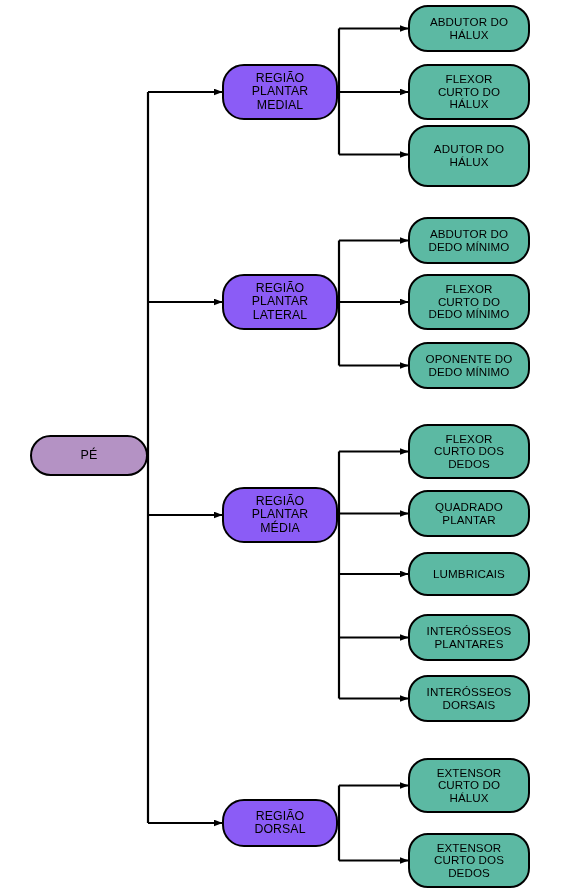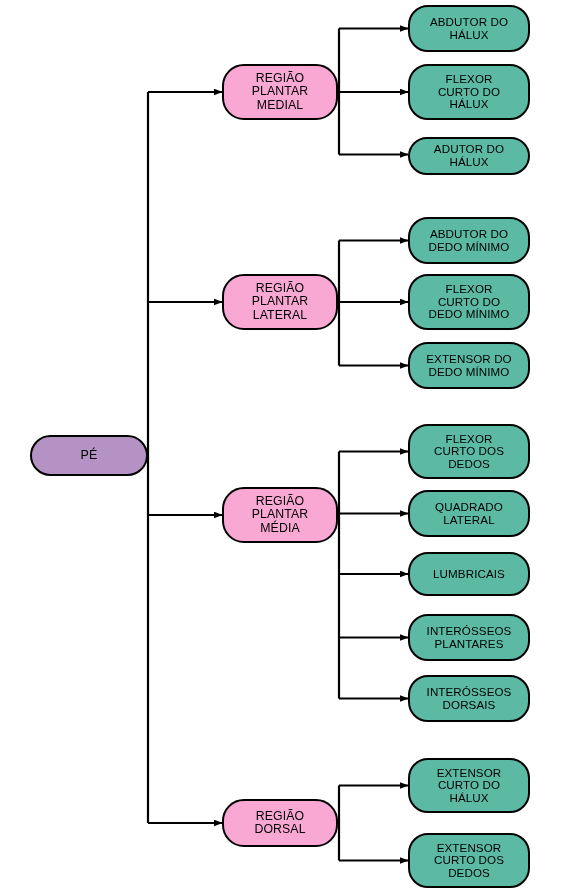--- a/index.html
+++ b/index.html
@@ -14,21 +14,21 @@
     align-items:center;
     justify-content:center;
     text-align:center;
     font-weight:normal;
     color:#000;
     line-height:1.08;
     letter-spacing:0.1px;
     white-space:pre-line;
   }
   .node-root{background:#b492c4;border-radius:24px;font-size:12.5px;}
-  .node-region{background:#f9a8d4;border-radius:22px;font-size:12.3px;}
+  .node-region{background:#8b5cf6;border-radius:22px;font-size:12.3px;}
   .node-muscle{background:#5cb9a3;border-radius:20px;font-size:11.6px;}
 </style>
 </head>
 <body>
 
 <div id="diagram">
   <svg class="edges" viewBox="0 0 567 890">
     <defs>
       <marker id="arrowhead" markerWidth="9" markerHeight="7" refX="8.4" refY="3.5" orient="auto" markerUnits="userSpaceOnUse">
         <polygon points="0 0, 9 3.5, 0 7" fill="#000"></polygon>
@@ -67,40 +67,40 @@
   <div id="nodes-layer">
       <div class="node node-root" style="left: 30px; top: 427px; width: 118px; height: 41px; margin-top: 8px;">PÉ</div>
       <div class="node node-region" style="left: 222px; top: 64px; width: 116px; height: 56px;">REGIÃO
 PLANTAR
 MEDIAL</div>
       <div class="node node-muscle" style="left: 408px; top: 5px; width: 122px; height: 47px;">ABDUTOR DO
 HÁLUX</div>
       <div class="node node-muscle" style="left: 408px; top: 64px; width: 122px; height: 56px;">FLEXOR
 CURTO DO
 HÁLUX</div>
-      <div class="node node-muscle" style="left: 408px; top: 137px; width: 122px; height: 38px;">ADUTOR DO
+      <div class="node node-muscle" style="left: 408px; top: 125px; width: 122px; height: 62px;">ADUTOR DO
 HÁLUX</div>
       <div class="node node-region" style="left: 222px; top: 274px; width: 116px; height: 56px;">REGIÃO
 PLANTAR
 LATERAL</div>
       <div class="node node-muscle" style="left: 408px; top: 217px; width: 122px; height: 47px;">ABDUTOR DO
 DEDO MÍNIMO</div>
       <div class="node node-muscle" style="left: 408px; top: 274px; width: 122px; height: 56px;">FLEXOR
 CURTO DO
 DEDO MÍNIMO</div>
-      <div class="node node-muscle" style="left: 408px; top: 342px; width: 122px; height: 47px;">EXTENSOR DO
+      <div class="node node-muscle" style="left: 408px; top: 342px; width: 122px; height: 47px;">OPONENTE DO
 DEDO MÍNIMO</div>
       <div class="node node-region" style="left: 222px; top: 487px; width: 116px; height: 56px;">REGIÃO
 PLANTAR
 MÉDIA</div>
       <div class="node node-muscle" style="left: 408px; top: 424px; width: 122px; height: 55px;">FLEXOR
 CURTO DOS
 DEDOS</div>
       <div class="node node-muscle" style="left: 408px; top: 490px; width: 122px; height: 47px;">QUADRADO
-LATERAL</div>
+PLANTAR</div>
       <div class="node node-muscle" style="left: 408px; top: 552px; width: 122px; height: 44px;">LUMBRICAIS</div>
       <div class="node node-muscle" style="left: 408px; top: 614px; width: 122px; height: 47px;">INTERÓSSEOS
 PLANTARES</div>
       <div class="node node-muscle" style="left: 408px; top: 675px; width: 122px; height: 47px;">INTERÓSSEOS
 DORSAIS</div>
       <div class="node node-region" style="left: 222px; top: 799px; width: 116px; height: 48px;">REGIÃO
 DORSAL</div>
       <div class="node node-muscle" style="left: 408px; top: 758px; width: 122px; height: 55px;">EXTENSOR
 CURTO DO
 HÁLUX</div>

